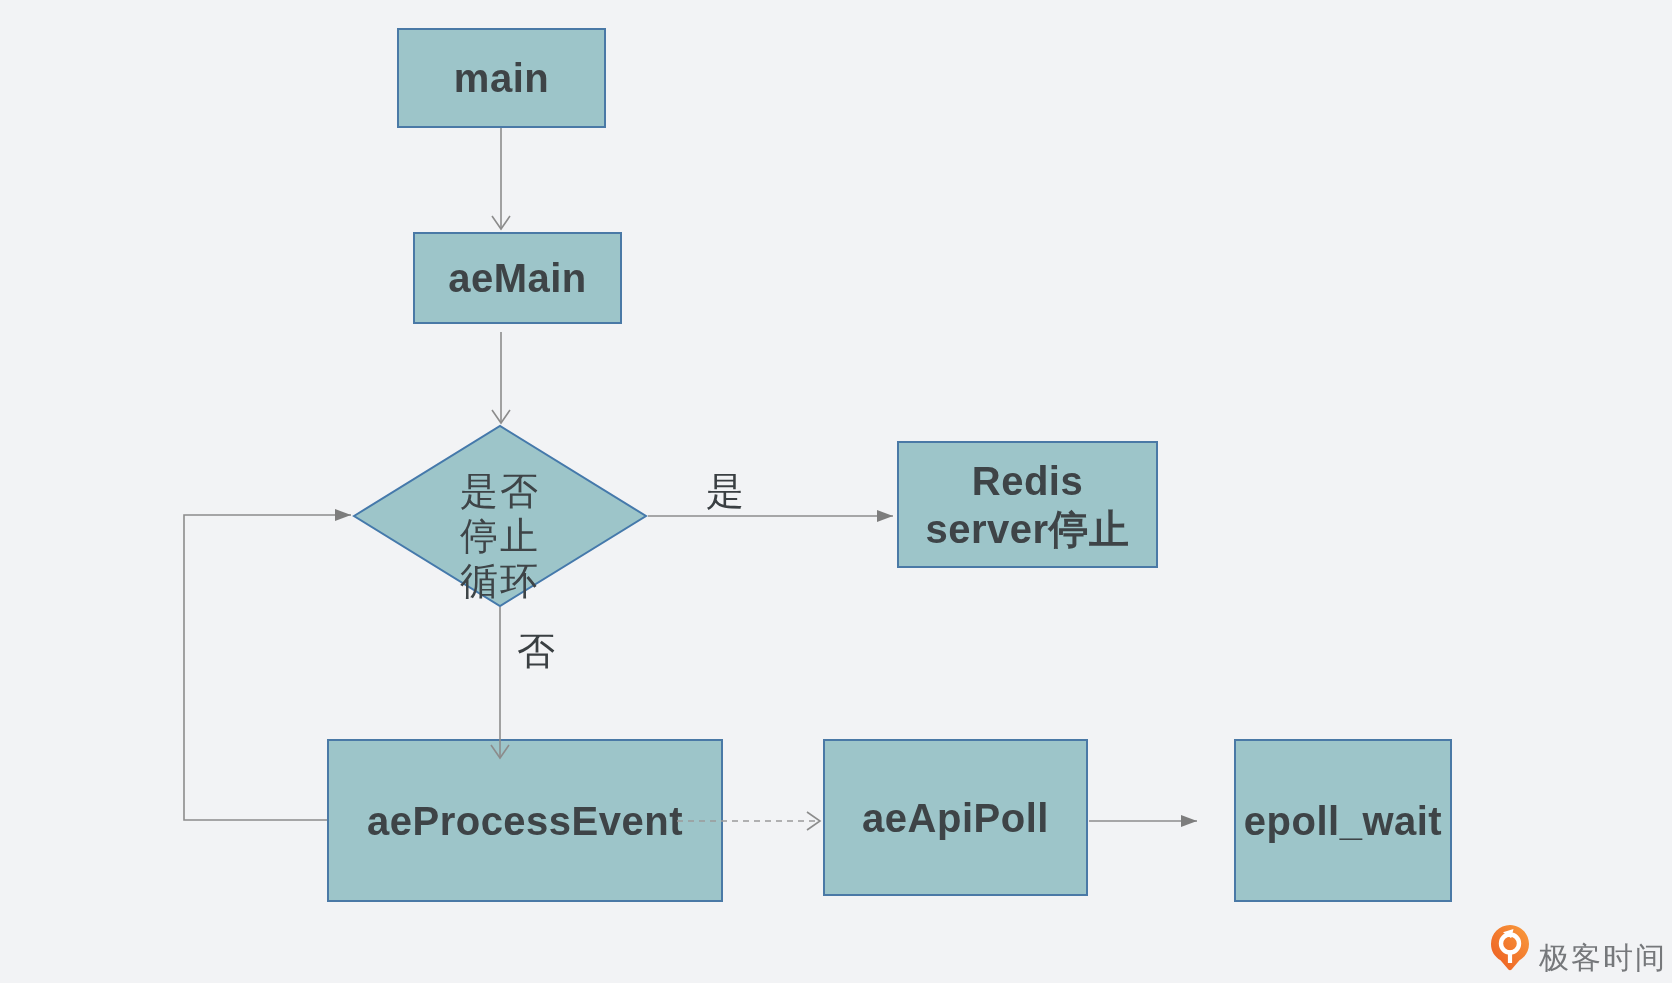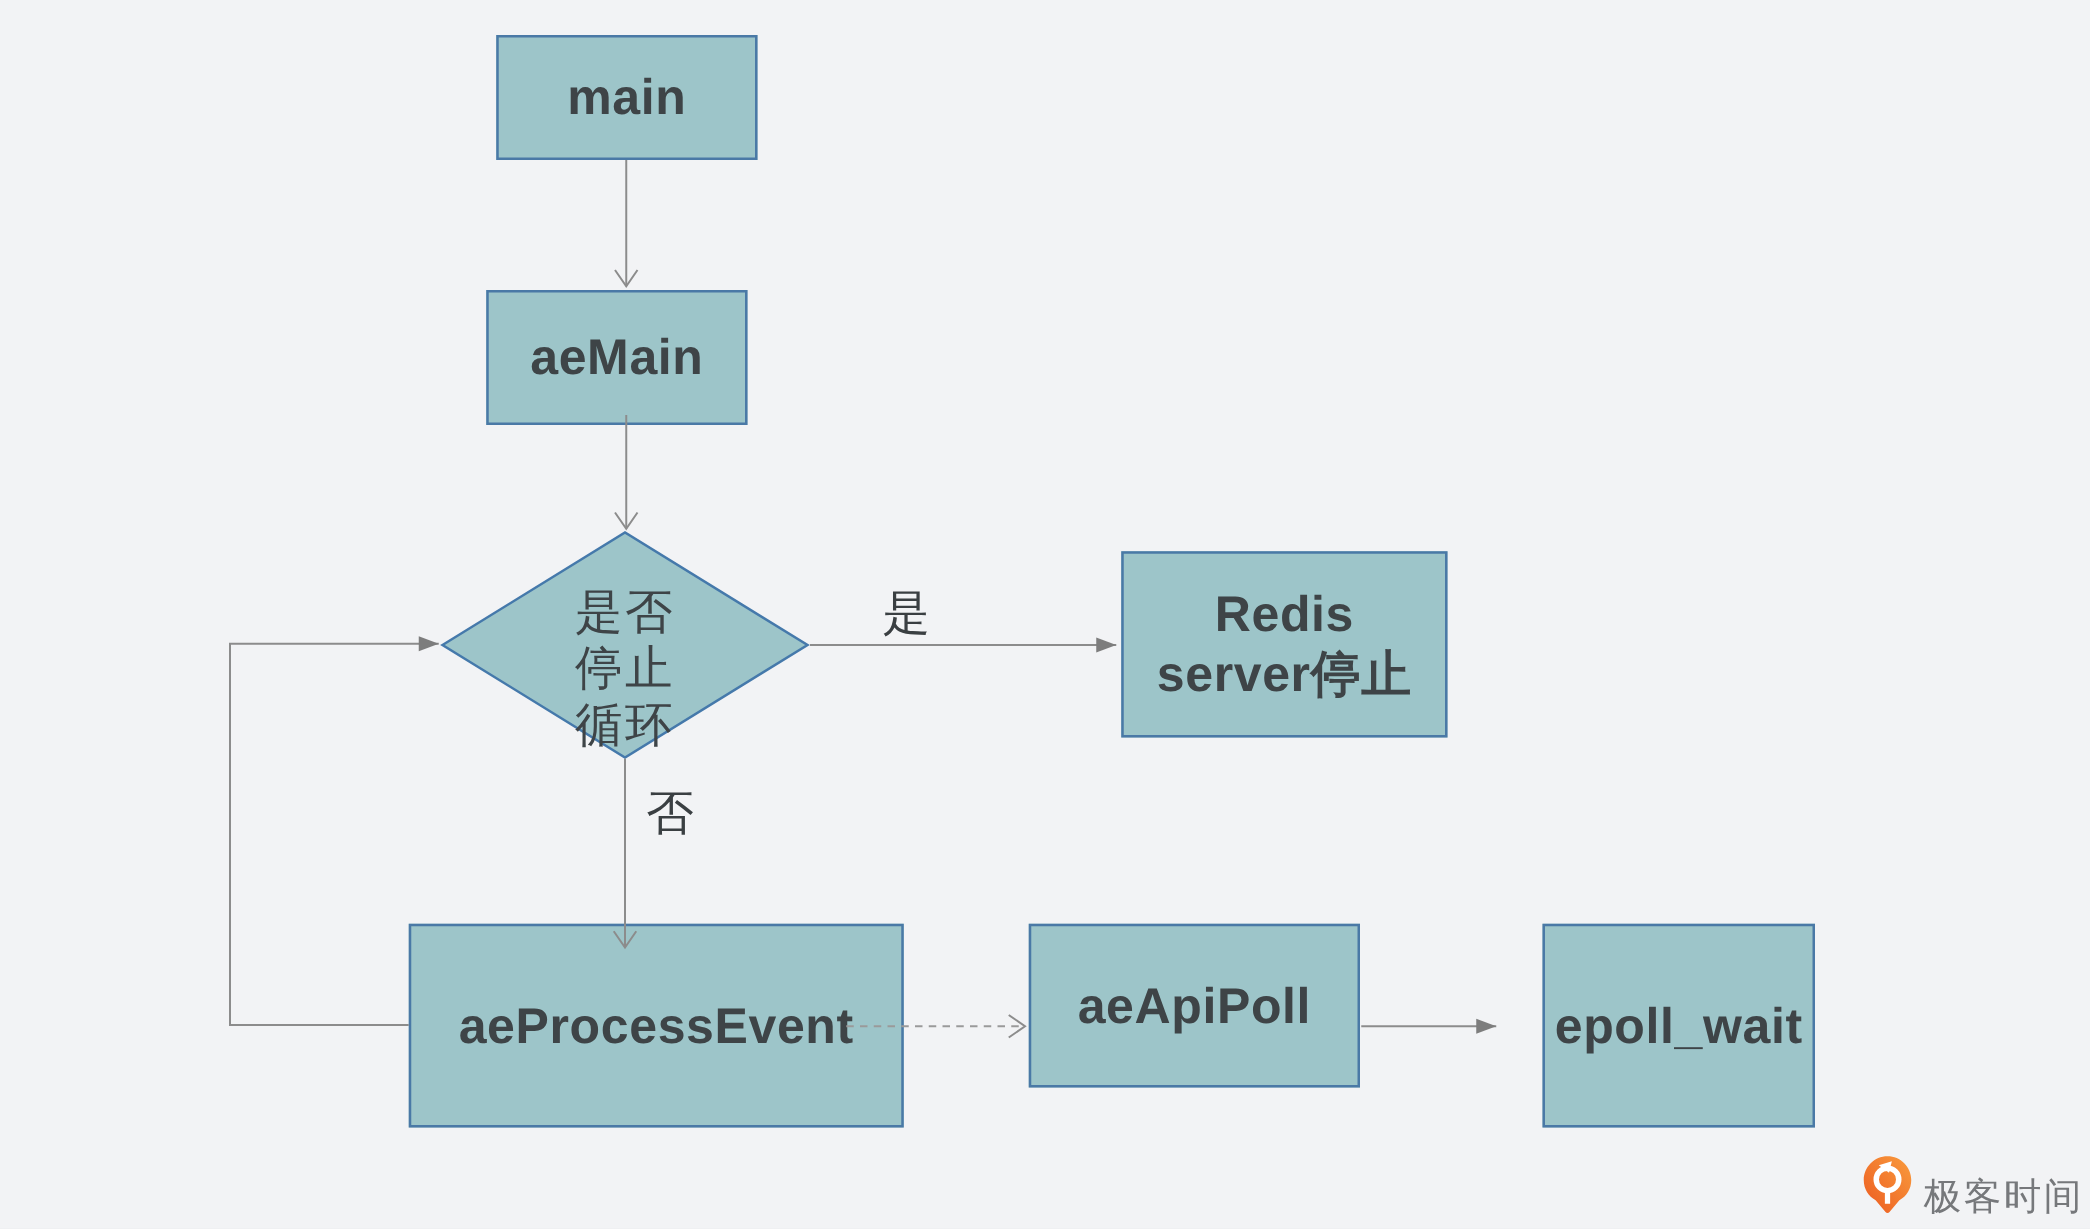--- a/index.html
+++ b/index.html
@@ -87,34 +87,34 @@
 <div class="canvas">
 
   <svg class="layer" width="1672" height="983" viewBox="0 0 1672 983">
     <polygon points="354,516 500,426 646,516 500,606" fill="#9dc5c9" stroke="#4579ab" stroke-width="2"></polygon>
   </svg>
 
   <div class="node" style="left:397px;top:28px;width:209px;height:100px">
     <span class="lbl">main</span>
   </div>
 
-  <div class="node" style="left:389px;top:232px;width:209px;height:108px">
+  <div class="node" style="left:413px;top:232px;width:209px;height:92px">
     <span class="lbl">aeMain</span>
   </div>
 
-  <div class="node" style="left:897px;top:441px;width:261px;height:149px">
+  <div class="node" style="left:897px;top:441px;width:261px;height:127px">
     <span class="lbl">Redis
 server停止</span>
   </div>
 
   <div class="node" style="left:327px;top:739px;width:396px;height:163px">
     <span class="lbl">aeProcessEvent</span>
   </div>
 
-  <div class="node" style="left:823px;top:739px;width:265px;height:131px">
+  <div class="node" style="left:823px;top:739px;width:265px;height:157px">
     <span class="lbl">aeApiPoll</span>
   </div>
 
   <div class="node" style="left:1234px;top:739px;width:218px;height:163px">
     <span class="lbl">epoll_wait</span>
   </div>
 
   <svg class="layer connectors" width="1672" height="983" viewBox="0 0 1672 983">
     <defs>
       <marker id="mTri" viewBox="0 0 18 14" refX="17" refY="7" markerWidth="18" markerHeight="14" markerUnits="userSpaceOnUse" orient="auto">

